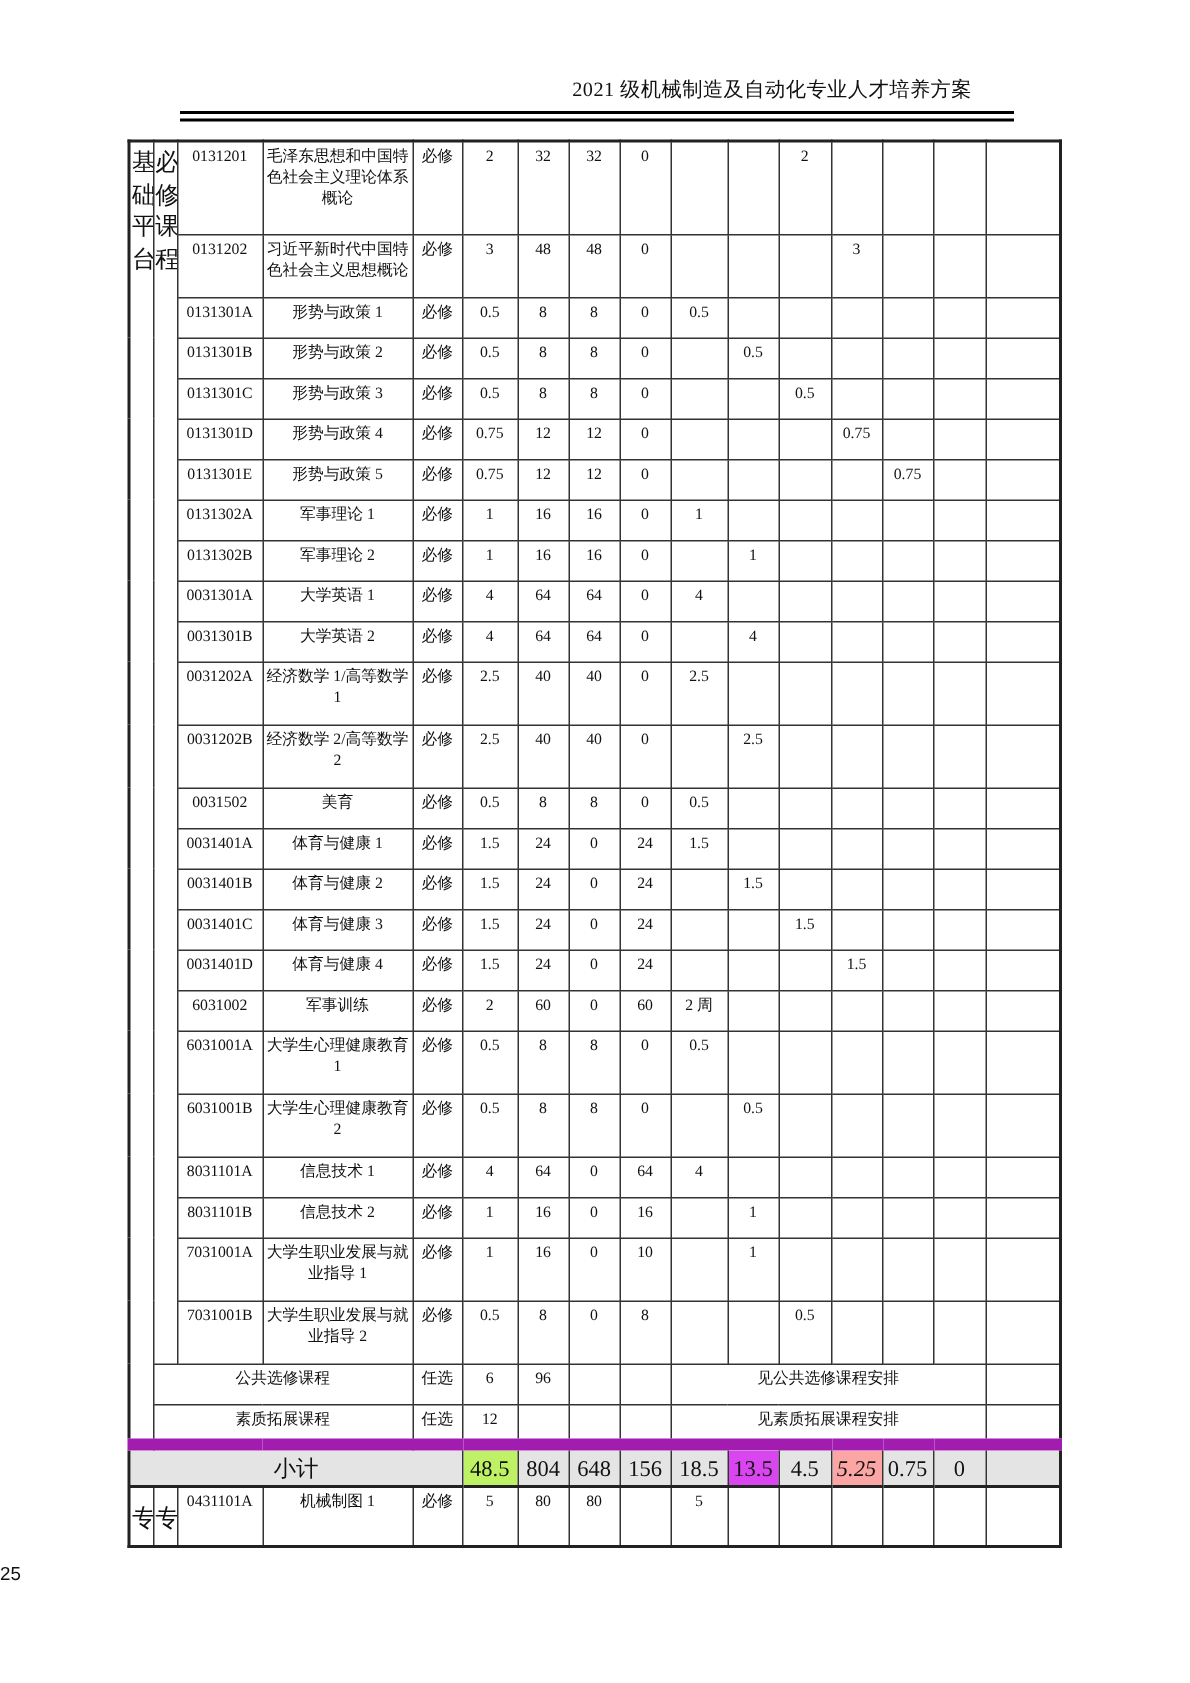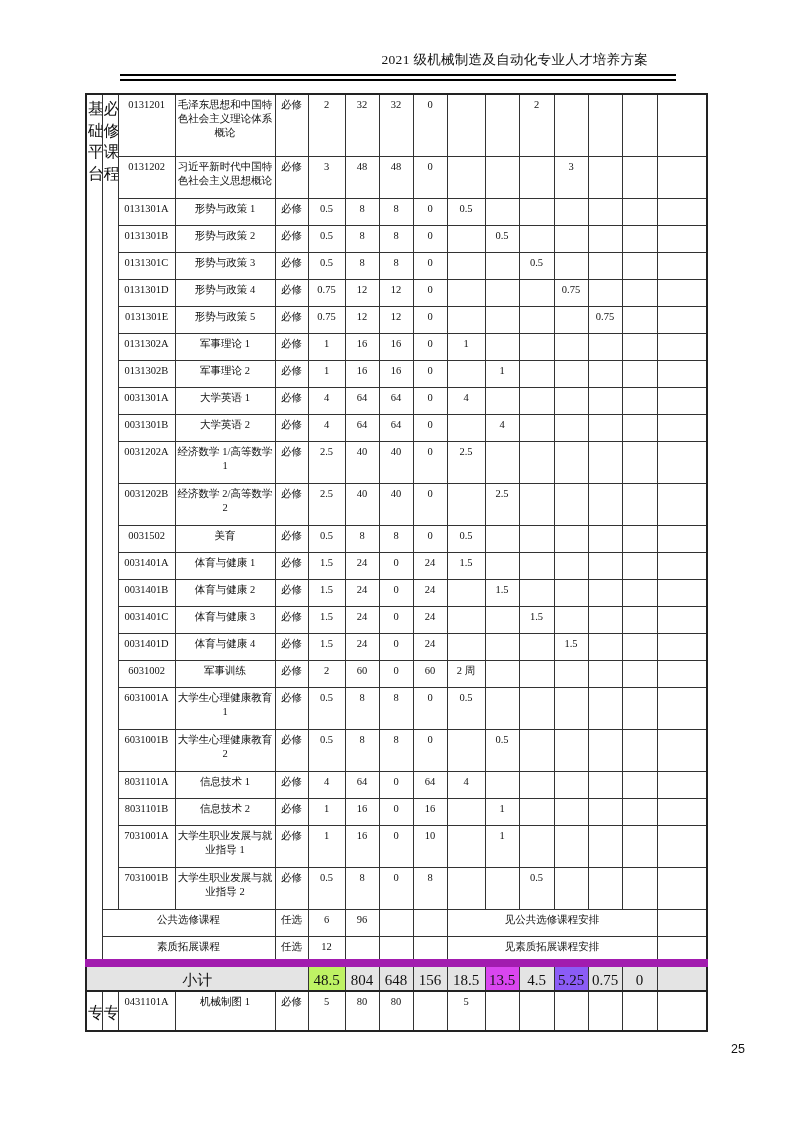--- a/index.html
+++ b/index.html
@@ -28,21 +28,21 @@
   tr.r1{height:27px}
   tr.r2{height:42px}
   tr.r3{height:62px}
   tr.subtotal{height:25px}
   tr.subtotal td{border-top:8px solid #a21caf;border-bottom:2px solid #222;font-size:15px}
   tr.rlast{height:40px}
   td.name{white-space:pre-line;padding-left:0;padding-right:0}
   td.vcell{word-break:break-all;line-height:26px;padding-top:4px;font-size:16px}
   tr.rlast td.vcell{line-height:1.3;padding-top:11px}
   .page-number{
-    position:absolute;top:1042px;left:0;width:745px;text-align:right;
+    position:absolute;top:1042px;left:0;width:745px;text-align:left;
     font-size:12.5px;font-family:"Liberation Sans","DejaVu Sans",sans-serif;
   }
 </style>
 </head>
 <body>
 
 <div class="doc-title">2021 级机械制造及自动化专业人才培养方案</div>
 <div class="header-rule"></div>
 
 <table class="curriculum">
@@ -498,21 +498,21 @@
       </tr>
       <tr class="subtotal">
         <td colspan="5" style="background: rgb(228, 228, 228);">小计</td>
         <td style="background: #bef264;">48.5</td>
         <td style="background: rgb(228, 228, 228);">804</td>
         <td style="background: rgb(228, 228, 228);">648</td>
         <td style="background: rgb(228, 228, 228);">156</td>
         <td style="background: rgb(228, 228, 228);">18.5</td>
         <td style="background: #d946ef;">13.5</td>
         <td style="background: rgb(228, 228, 228); text-align: center;">4.5</td>
-        <td style="background: #8b5cf6;">5.25</td>
+        <td style="background: #fca5a5; font-style: italic;">5.25</td>
         <td style="background: rgb(228, 228, 228);">0.75</td>
         <td style="background: rgb(228, 228, 228);">0</td>
         <td style="background: rgb(228, 228, 228);"></td>
       </tr>
       <tr class="rlast">
         <td class="vcell">专</td>
         <td class="vcell">专</td>
         <td>0431101A</td>
         <td class="name">机械制图 1</td>
         <td>必修</td>

